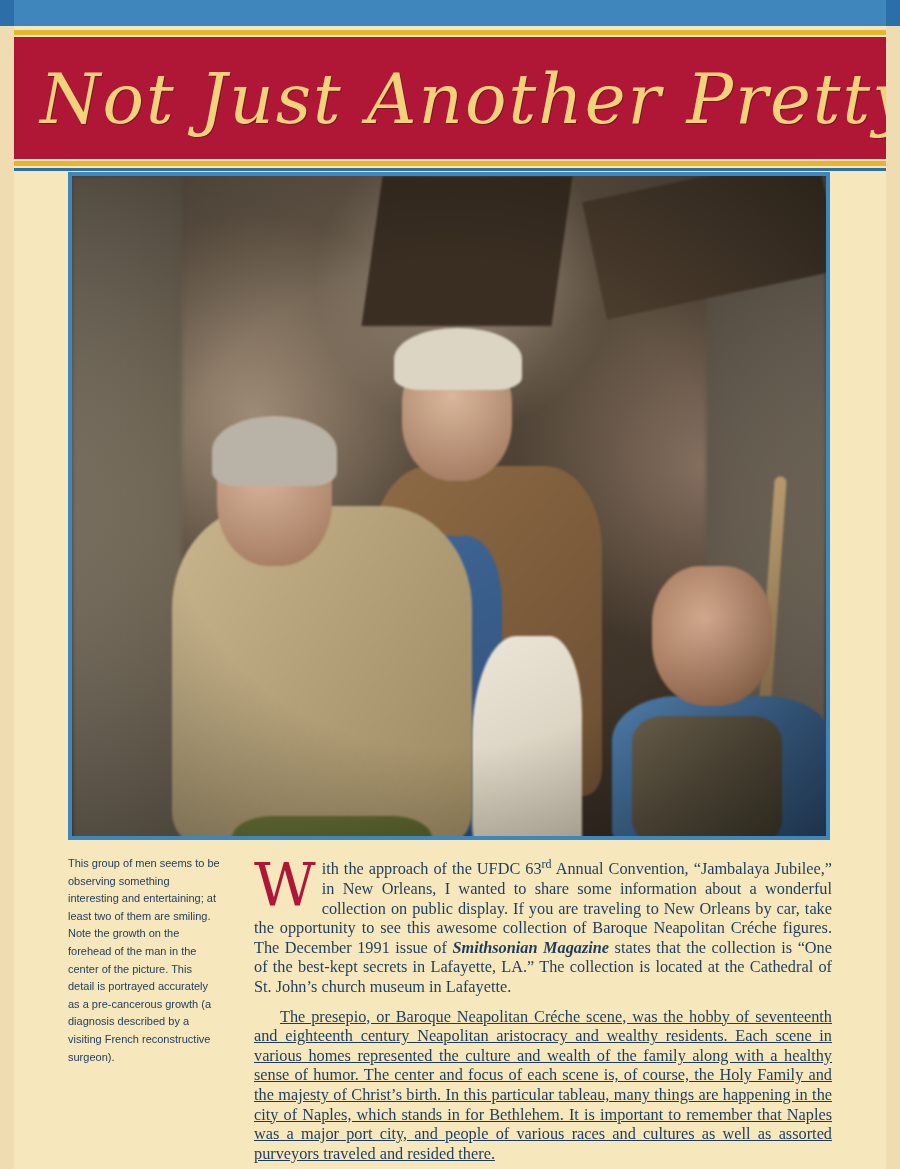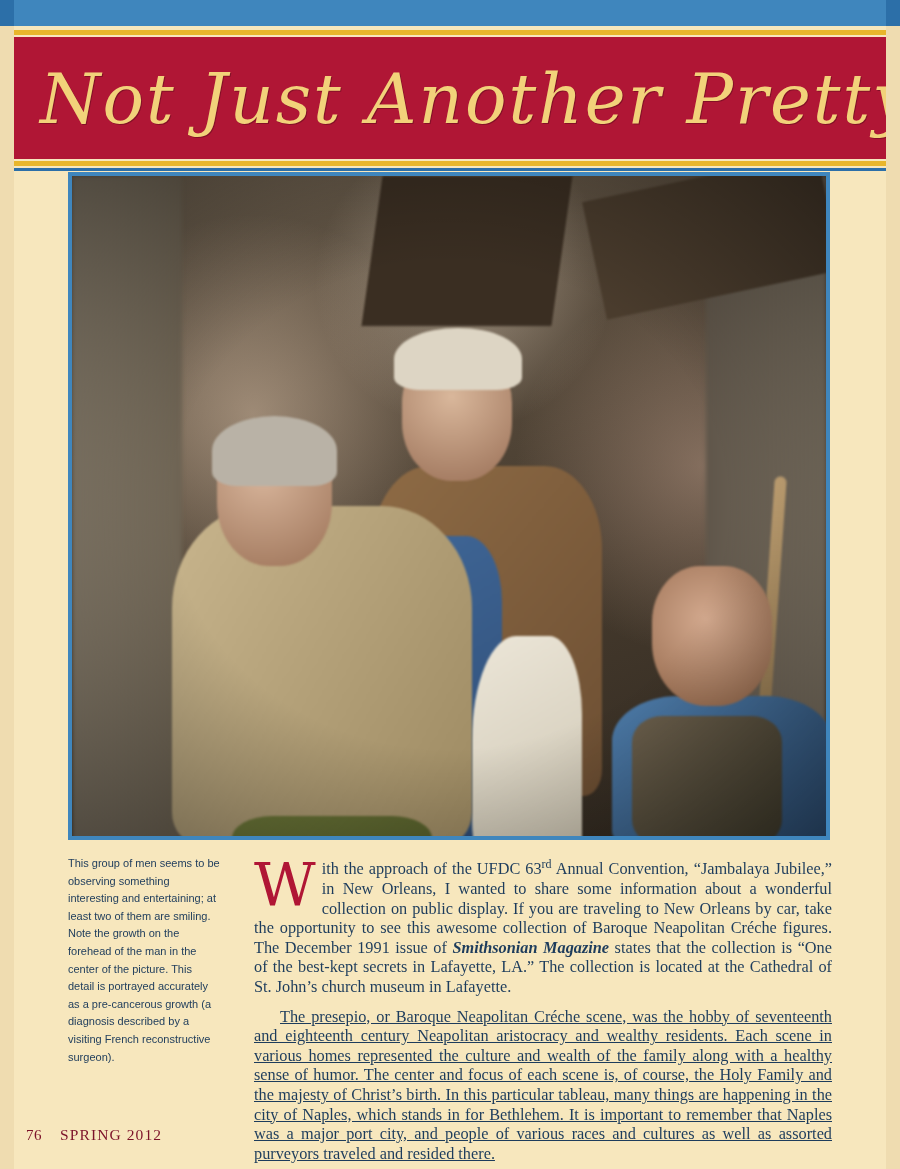--- a/index.html
+++ b/index.html
@@ -244,18 +244,14 @@
 
   <div class="caption">This group of men seems to be observing something interesting and entertaining; at least two of them are smiling. Note the growth on the forehead of the man in the center of the picture. This detail is portrayed accurately as a pre-cancerous growth (a diagnosis described by a visiting French reconstructive surgeon).</div>
 
   <div class="body-col">
     <p class="para">
       <span class="dropcap">W</span><span>ith the approach of the UFDC 63</span><sup>rd</sup><span> Annual Convention, “Jambalaya Jubilee,” in New Orleans, I wanted to share some information about a wonderful collection on public display. If you are traveling to New Orleans by car, take the opportunity to see this awesome collection of Baroque Neapolitan Créche figures. The December 1991 issue of </span><span class="italic">Smithsonian Magazine</span><span> states that the collection is “One of the best-kept secrets in Lafayette, LA.” The collection is located at the Cathedral of St. John’s church museum in Lafayette.</span>
     </p>
     <p class="para">The presepio, or Baroque Neapolitan Créche scene, was the hobby of seventeenth and eighteenth century Neapolitan aristocracy and wealthy residents. Each scene in various homes represented the culture and wealth of the family along with a healthy sense of humor. The center and focus of each scene is, of course, the Holy Family and the majesty of Christ’s birth. In this particular tableau, many things are happening in the city of Naples, which stands in for Bethlehem. It is important to remember that Naples was a major port city, and people of various races and cultures as well as assorted purveyors traveled and resided there.</p>
   </div>
 
-  <div class="footer">
-    <span class="folio">76</span>
-    <span class="issue">SPRING  2012</span>
-  </div>
 
 </div>
 
 </body></html>

